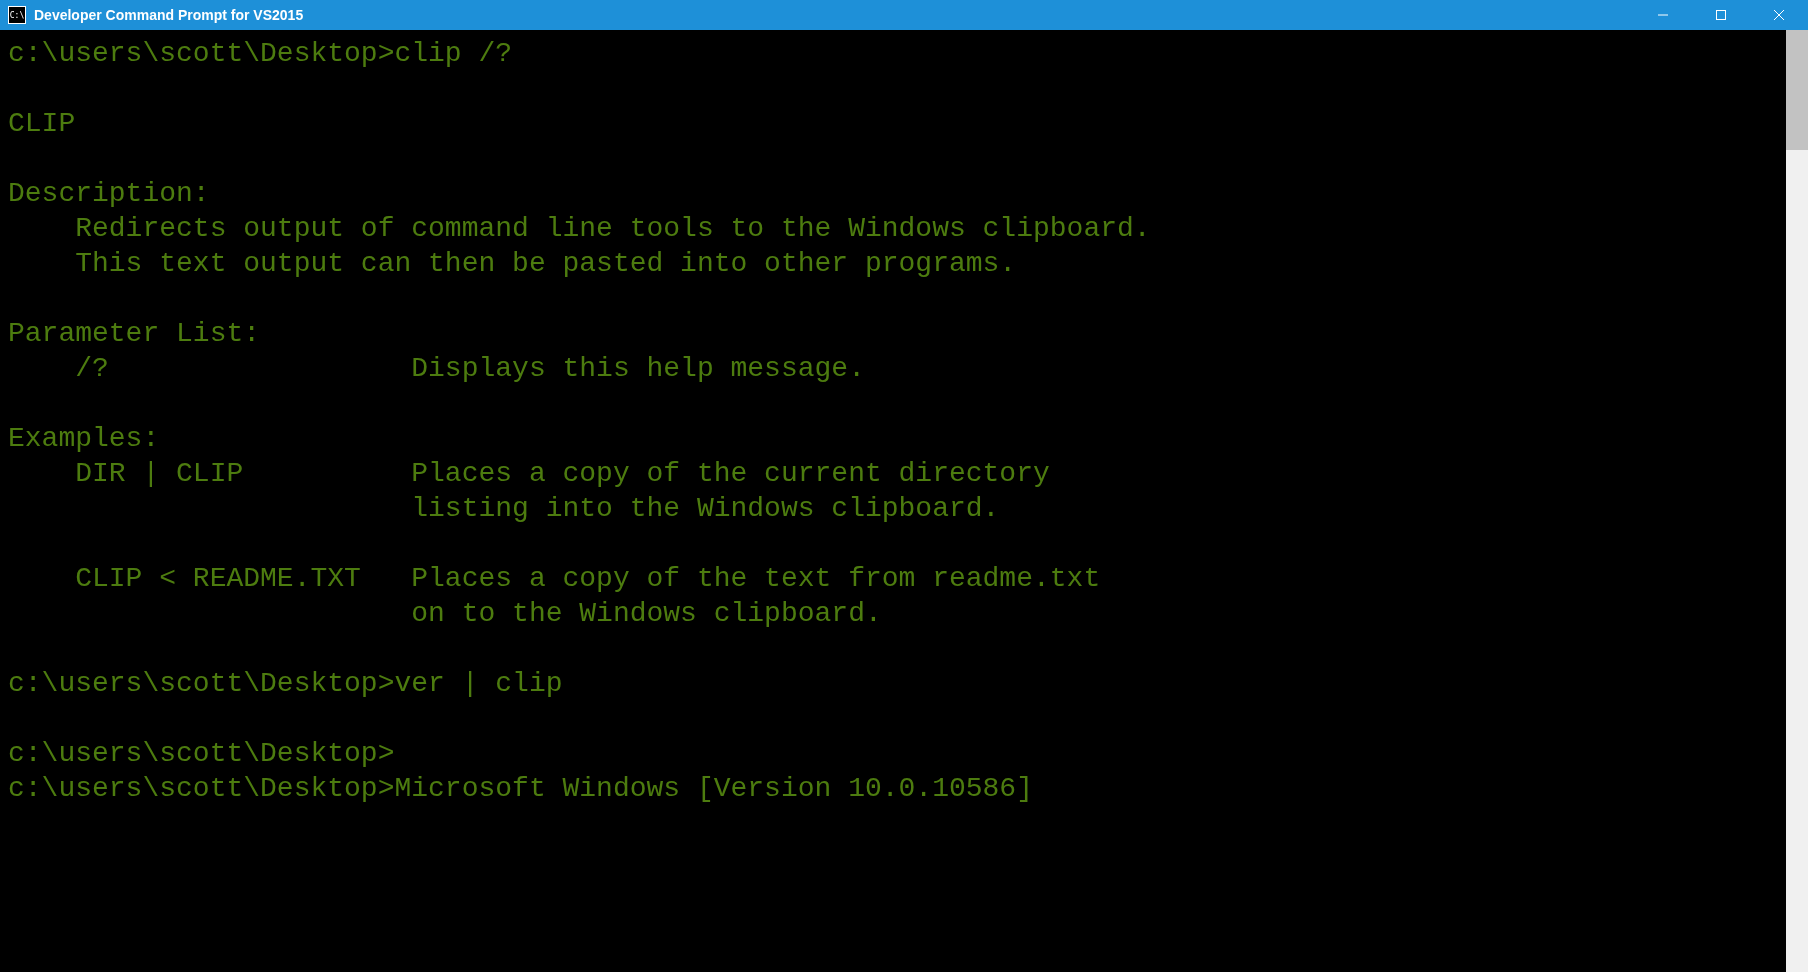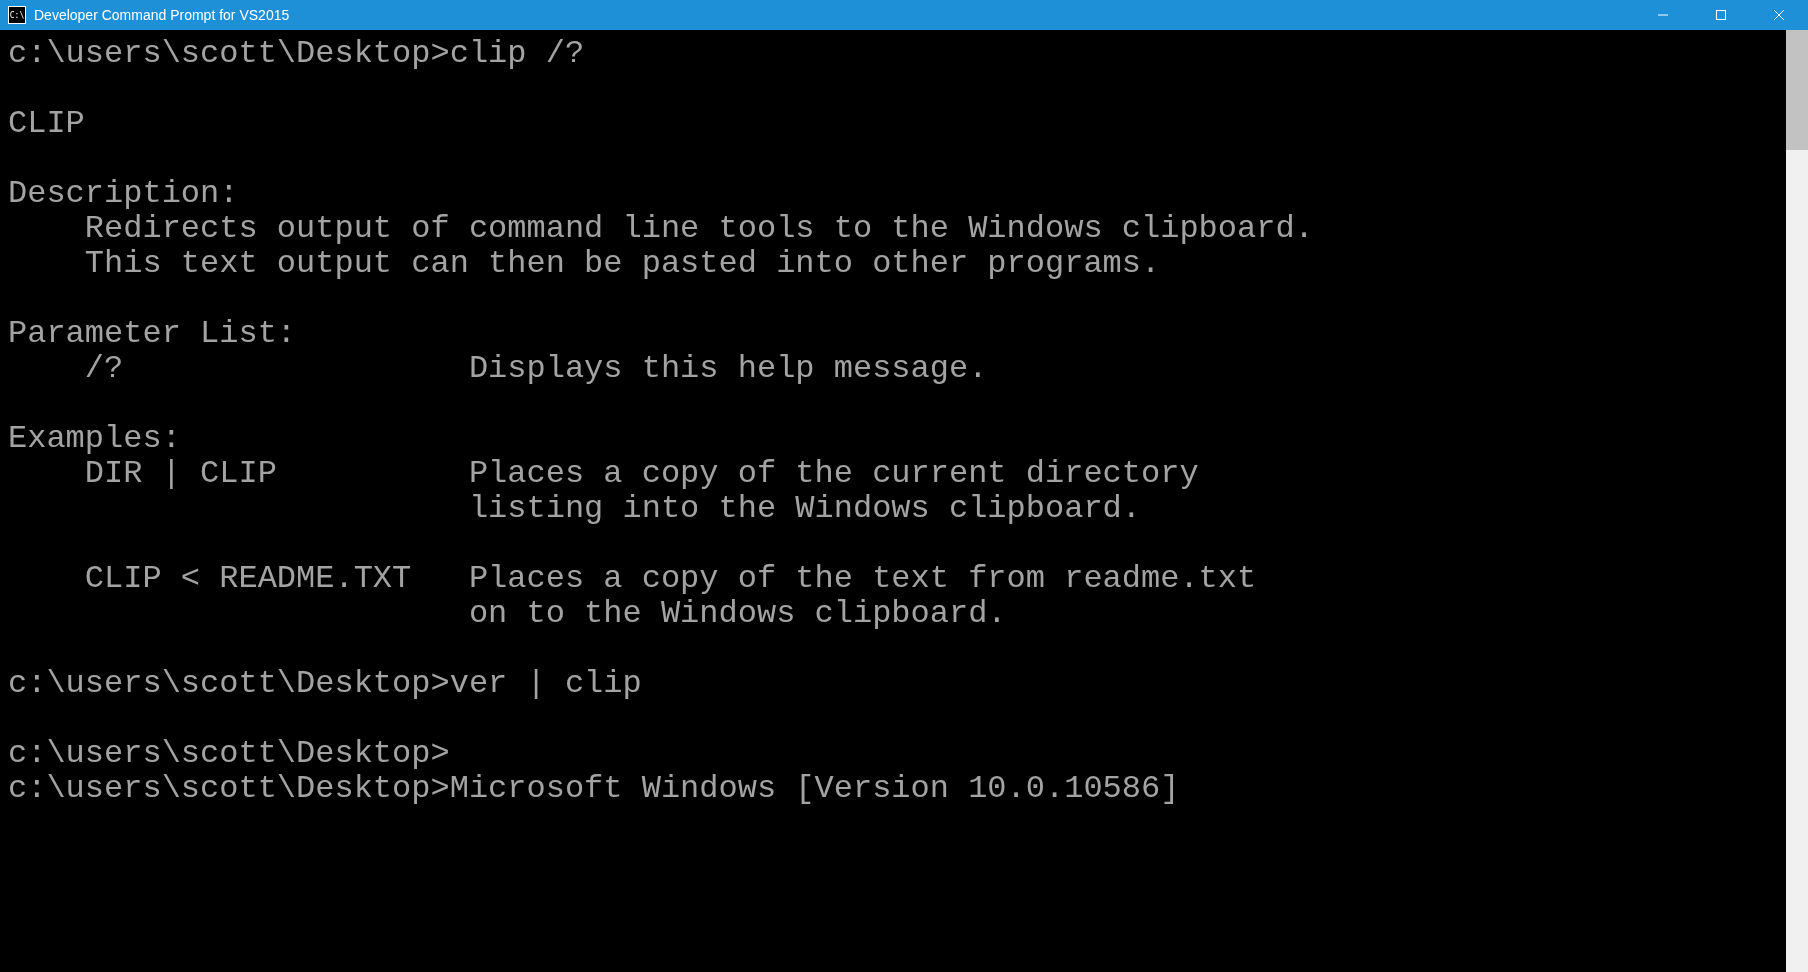--- a/index.html
+++ b/index.html
@@ -28,44 +28,44 @@
     margin-right: 8px;
     background: #000;
     border: 1px solid #fff;
     display: flex;
     align-items: center;
     justify-content: center;
     font-size: 8px;
     font-family: monospace;
     color: #fff;
   }
-  .titlebar .title { flex: 0 0 auto; }
+  .titlebar .title { flex: 0 0 auto; font-weight: bold; }
   .titlebar .spacer { flex: 1; }
   .titlebar .win-btn {
     width: 58px;
     height: 30px;
     display: flex;
     align-items: center;
     justify-content: center;
     color: #fff;
   }
   .titlebar .win-btn svg { stroke: #fff; fill: none; stroke-width: 1; }
   .client {
     flex: 1;
     display: flex;
     background: #000;
     position: relative;
   }
   .terminal {
     flex: 1;
     padding: 6px 8px 0 8px;
     font-family: Consolas, "Courier New", monospace;
-    font-size: 32px;
+    font-size: 28px;
     line-height: 35px;
-    color: #a3a3a3;
+    color: #4d7c0f;
     white-space: pre;
     overflow: hidden;
   }
   .scrollbar {
     width: 22px;
     background: #f0f0f0;
     position: relative;
   }
   .scrollbar .thumb {
     position: absolute;

